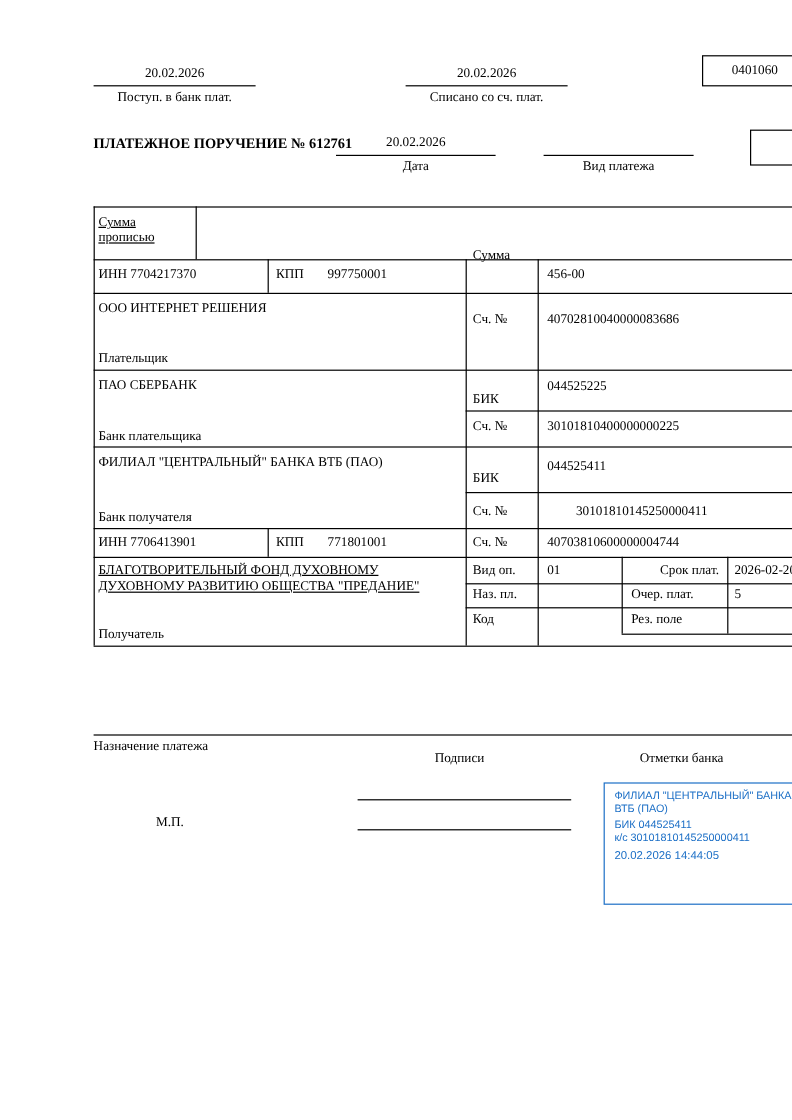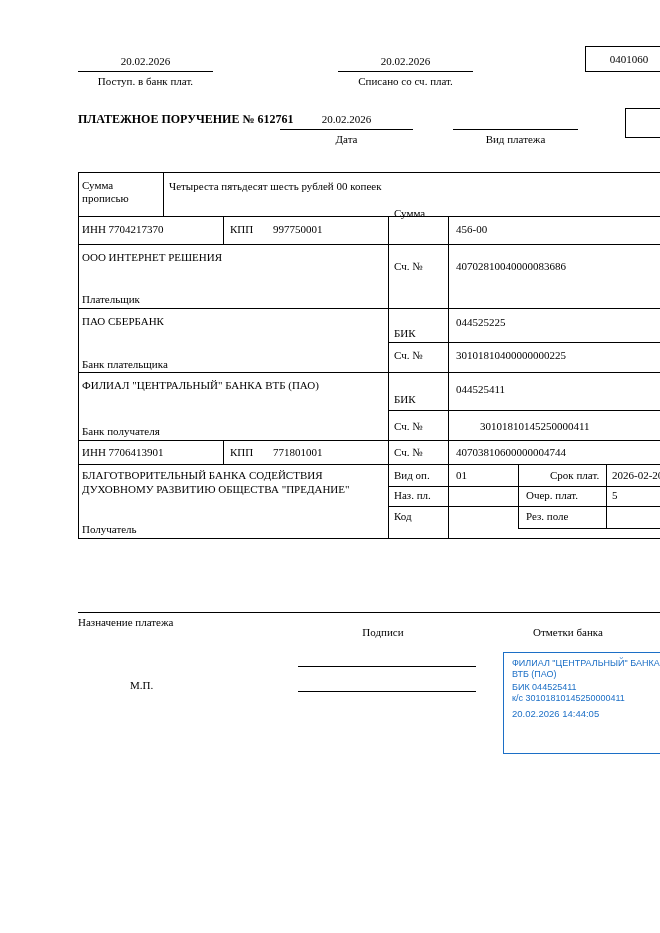--- a/index.html
+++ b/index.html
@@ -1,19 +1,19 @@
 <!DOCTYPE html>
 <html><head>
 <meta charset="utf-8">
 <style>
   html,body{margin:0;padding:0;background:#ffffff;}
   .page{position:relative;width:660px;height:933px;background:#ffffff;color:#000;
         font-family:"Liberation Serif","DejaVu Serif",serif;font-size:11px;overflow:hidden;margin-left:48px;}
   .t{position:absolute;white-space:nowrap;line-height:13px;}
-  .wrap{white-space:normal;}
+  .wrap{white-space:normal;text-decoration:underline;}
   .c{text-align:center;}
   .b{font-weight:bold;}
   .hl{position:absolute;height:1px;background:#000;}
   .vl{position:absolute;width:1px;background:#000;}
   .ul{border-bottom:1px solid #000;}
   .box{position:absolute;border:1px solid #000;box-sizing:border-box;}
   .stamp{position:absolute;left:455px;top:652px;width:178px;height:102px;
          border:1px solid #1c6fc6;color:#1c6fc6;box-sizing:border-box;
          font-family:"Liberation Sans","DejaVu Sans",sans-serif;padding:5px 8px;}
   .s-small{font-size:9px;line-height:11px;white-space:nowrap;}
@@ -60,21 +60,20 @@
   <div class="vl" style="left:630px;top:172px;height:367px"></div>
   <div class="vl" style="left:115px;top:172px;height:44px"></div>
   <div class="vl" style="left:175px;top:216px;height:28px"></div>
   <div class="vl" style="left:175px;top:440px;height:24px"></div>
   <div class="vl" style="left:340px;top:216px;height:322px"></div>
   <div class="vl" style="left:400px;top:216px;height:322px"></div>
   <div class="vl" style="left:470px;top:464px;height:64px"></div>
   <div class="vl" style="left:558px;top:464px;height:64px"></div>
 
   <div class="t wrap" style="left:34px;top:179px;width:64px">Сумма прописью</div>
-  <div class="t" style="left:121px;top:180px">Четыреста пятьдесят шесть рублей 00 копеек</div>
 
   <div class="t" style="left:34px;top:223px">ИНН 7704217370</div>
   <div class="t" style="left:182px;top:223px">КПП</div>
   <div class="t" style="left:225px;top:223px">997750001</div>
   <div class="t" style="left:346px;top:207px">Сумма</div>
   <div class="t" style="left:408px;top:223px">456-00</div>
 
   <div class="t" style="left:34px;top:251px">ООО ИНТЕРНЕТ РЕШЕНИЯ</div>
   <div class="t" style="left:34px;top:293px">Плательщик</div>
   <div class="t" style="left:346px;top:260px">Сч. №</div>
@@ -93,21 +92,21 @@
   <div class="t" style="left:408px;top:383px">044525411</div>
   <div class="t" style="left:346px;top:420px">Сч. №</div>
   <div class="t" style="left:432px;top:420px">30101810145250000411</div>
 
   <div class="t" style="left:34px;top:446px">ИНН 7706413901</div>
   <div class="t" style="left:182px;top:446px">КПП</div>
   <div class="t" style="left:225px;top:446px">771801001</div>
   <div class="t" style="left:346px;top:446px">Сч. №</div>
   <div class="t" style="left:408px;top:446px">40703810600000004744</div>
 
-  <div class="t wrap" style="left:34px;top:468px;width:302px;line-height:14px">БЛАГОТВОРИТЕЛЬНЫЙ БАНКА СОДЕЙСТВИЯ ДУХОВНОМУ РАЗВИТИЮ ОБЩЕСТВА "ПРЕДАНИЕ"</div>
+  <div class="t wrap" style="left:34px;top:468px;width:302px;line-height:14px">БЛАГОТВОРИТЕЛЬНЫЙ ФОНД ДУХОВНОМУ ДУХОВНОМУ РАЗВИТИЮ ОБЩЕСТВА "ПРЕДАНИЕ"</div>
   <div class="t" style="left:34px;top:523px">Получатель</div>
   <div class="t" style="left:346px;top:469px">Вид оп.</div>
   <div class="t" style="left:408px;top:469px">01</div>
   <div class="t" style="left:502px;top:469px">Срок плат.</div>
   <div class="t" style="left:564px;top:469px">2026-02-20</div>
   <div class="t" style="left:346px;top:489px">Наз. пл.</div>
   <div class="t" style="left:478px;top:489px">Очер. плат.</div>
   <div class="t" style="left:564px;top:489px">5</div>
   <div class="t" style="left:346px;top:510px">Код</div>
   <div class="t" style="left:478px;top:510px">Рез. поле</div>

